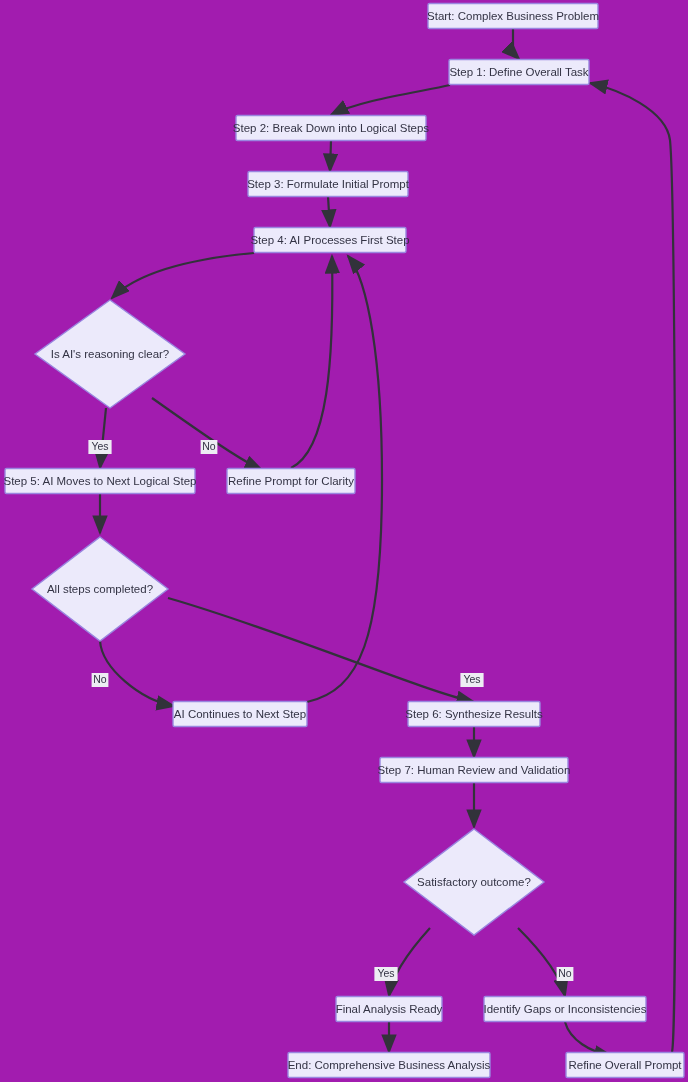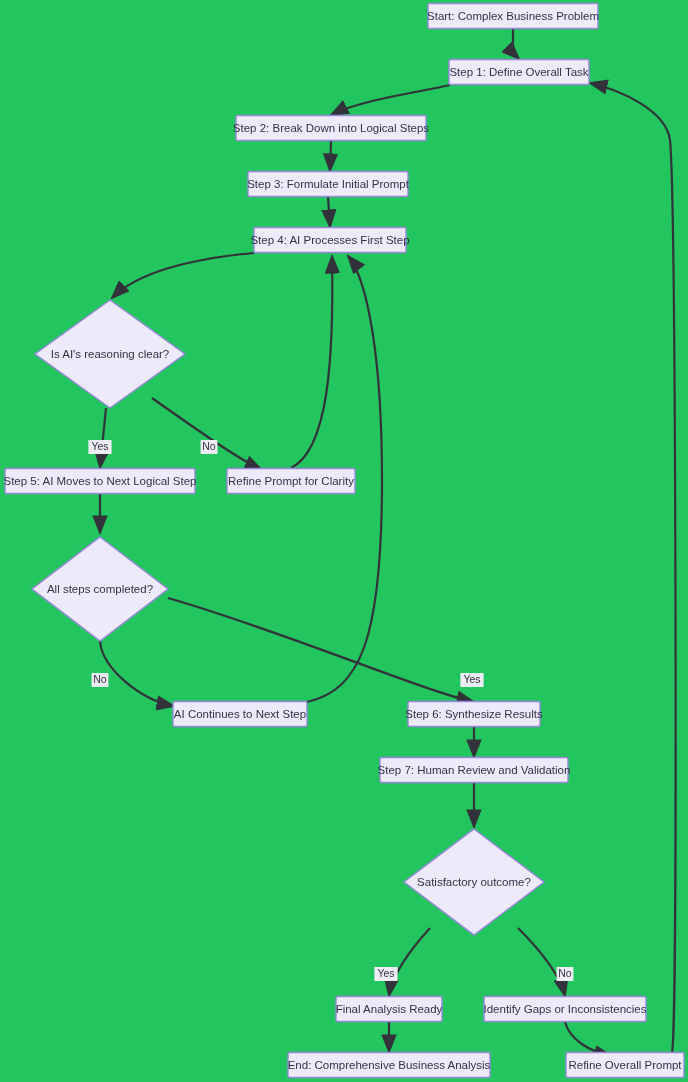--- a/index.html
+++ b/index.html
@@ -10,21 +10,21 @@
   body {
     width: 688px;
     height: 1082px;
     overflow: hidden;
     font-family: "Liberation Sans", sans-serif;
   }
   #flowchart-root {
     position: relative;
     width: 688px;
     height: 1082px;
-    background: #22c55e;
+    background: #a21caf;
   }
   svg.diagram {
     display: block;
     width: 688px;
     height: 1082px;
   }
   .node-rect {
     fill: #ECEAFB;
     stroke: #9A86E0;
     stroke-width: 1.4;

